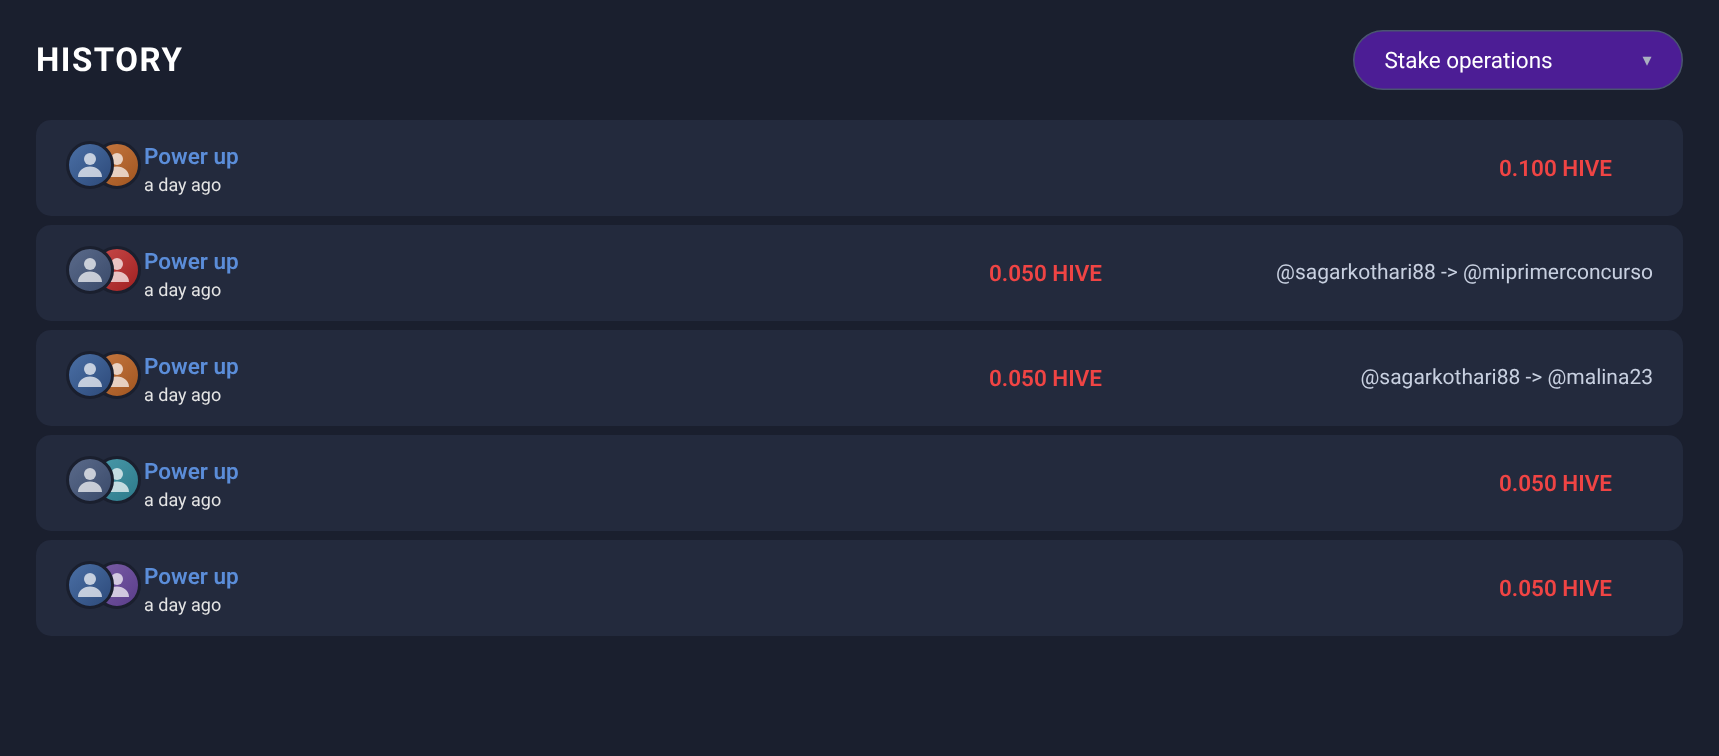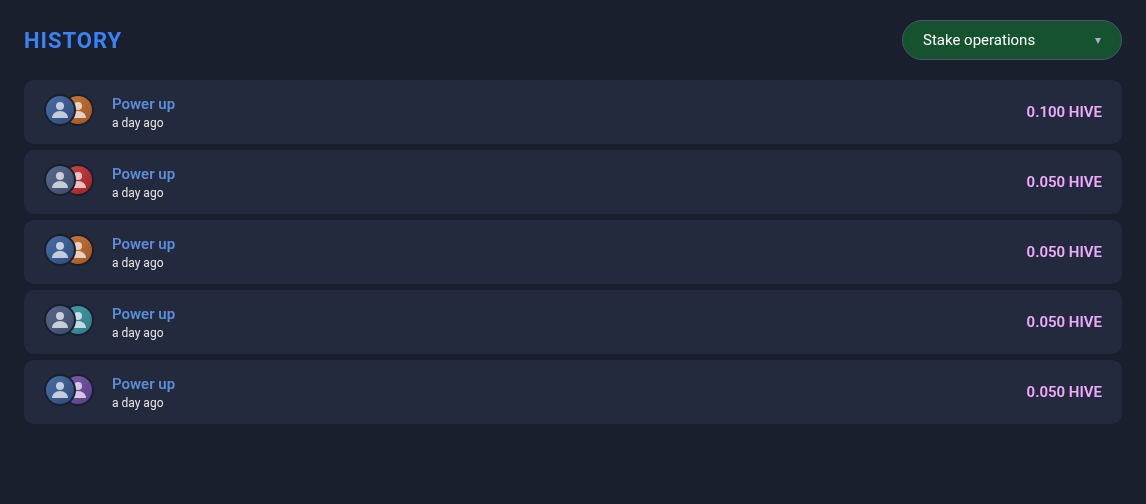--- a/index.html
+++ b/index.html
@@ -21,27 +21,27 @@
       display: flex;
       justify-content: space-between;
       align-items: center;
       margin-bottom: 20px;
     }
 
     .header-title {
       font-size: 22px;
       font-weight: 700;
       letter-spacing: 1px;
-      color: #3b82f6;
+      color: #ffffff;
     }
 
     .dropdown {
       display: flex;
       align-items: center;
-      background-color: #14532d;
+      background-color: #4c1d95;
       border: 1.5px solid #4a5570;
       border-radius: 24px;
       padding: 10px 20px;
       cursor: pointer;
       font-size: 15px;
       color: #ffffff;
       min-width: 220px;
       justify-content: space-between;
     }
 
@@ -55,21 +55,20 @@
       flex-direction: column;
       gap: 6px;
     }
 
     .history-item {
       display: flex;
       align-items: center;
       background-color: #232a3d;
       border-radius: 10px;
       padding: 14px 20px;
-      gap: 16px;
     }
 
     .avatar-group {
       position: relative;
       width: 52px;
       height: 36px;
       flex-shrink: 0;
     }
 
     .avatar {
@@ -119,23 +118,23 @@
       color: #e5e5e5;
     }
 
     .item-spacer {
       flex: 1;
     }
 
     .item-amount {
       font-size: 15px;
       font-weight: 600;
-      color: #f0abfc;
+      color: #ef4444;
       min-width: 130px;
-      text-align: right;
+      text-align: center;
     }
 
     .item-transfer {
       font-size: 14px;
       color: #c8d0e0;
       min-width: 340px;
       text-align: right;
     }
 
     
@@ -201,20 +200,21 @@
             <path d="M4 20c0-4 3.6-7 8-7s8 3 8 7"></path>
           </svg>
         </div>
       </div>
       <div class="item-info">
         <span class="item-type">Power up</span>
         <span class="item-time">a day ago</span>
       </div>
       <div class="item-spacer"></div>
       <span class="item-amount">0.050 HIVE</span>
+      <span class="item-transfer">@sagarkothari88 -&gt; @miprimerconcurso</span>
     </div>
     <div class="history-item">
       <div class="avatar-group">
         <div class="avatar avatar-1 av-blue">
           <svg viewBox="0 0 24 24" fill="rgba(255,255,255,0.7)">
             <circle cx="12" cy="8" r="4"></circle>
             <path d="M4 20c0-4 3.6-7 8-7s8 3 8 7"></path>
           </svg>
         </div>
         <div class="avatar avatar-2 av-orange">
@@ -223,20 +223,21 @@
             <path d="M4 20c0-4 3.6-7 8-7s8 3 8 7"></path>
           </svg>
         </div>
       </div>
       <div class="item-info">
         <span class="item-type">Power up</span>
         <span class="item-time">a day ago</span>
       </div>
       <div class="item-spacer"></div>
       <span class="item-amount">0.050 HIVE</span>
+      <span class="item-transfer">@sagarkothari88 -&gt; @malina23</span>
     </div>
     <div class="history-item">
       <div class="avatar-group">
         <div class="avatar avatar-1 av-dark">
           <svg viewBox="0 0 24 24" fill="rgba(255,255,255,0.7)">
             <circle cx="12" cy="8" r="4"></circle>
             <path d="M4 20c0-4 3.6-7 8-7s8 3 8 7"></path>
           </svg>
         </div>
         <div class="avatar avatar-2 av-teal">

